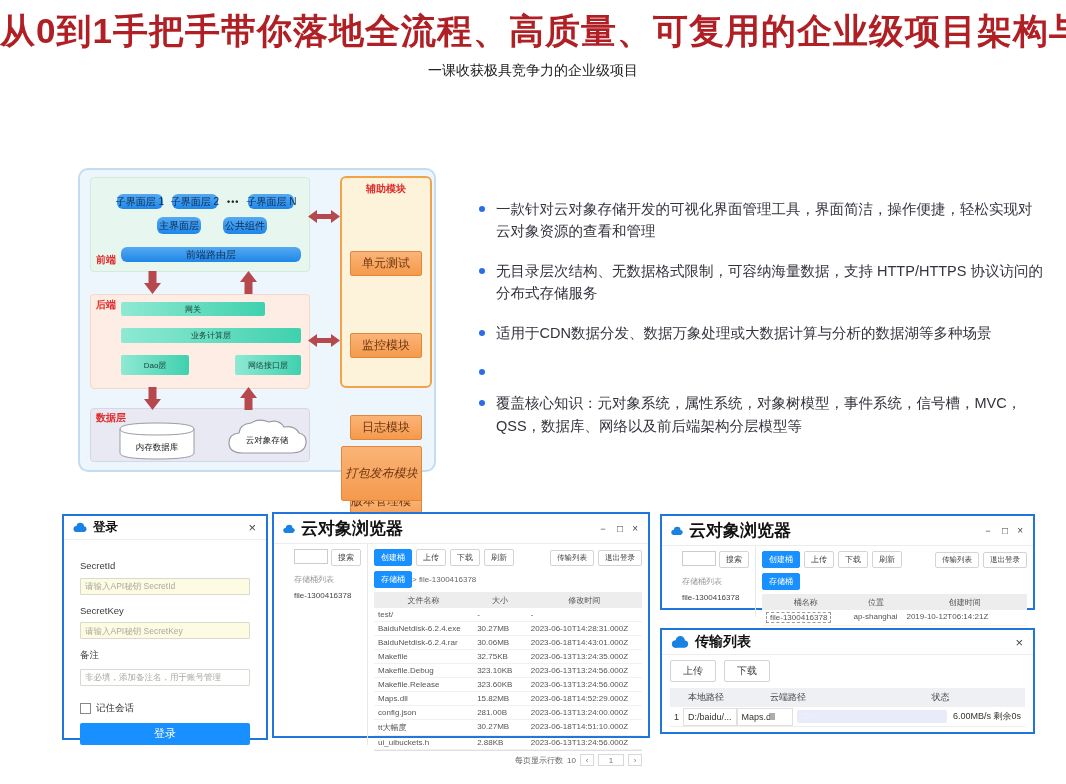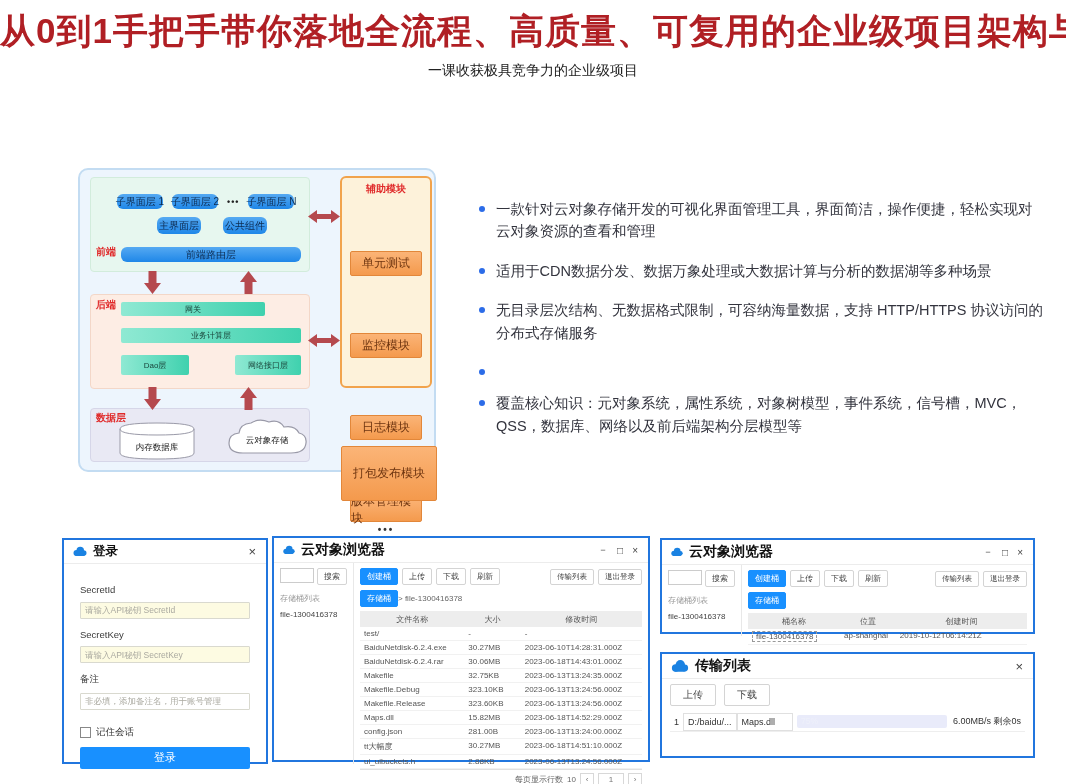--- a/index.html
+++ b/index.html
@@ -23,50 +23,50 @@
   .chip-blue,.bar-blue{position:absolute;background:linear-gradient(180deg,#55a9f2,#1f87e8);
     color:#0d2c52;font-size:10px;display:flex;align-items:center;justify-content:center;
     border-radius:6px;white-space:nowrap;}
   .chip-teal{position:absolute;background:linear-gradient(90deg,#8fe9d3,#3fd1ae);
     color:#173f36;font-size:8px;display:flex;align-items:center;justify-content:center;border-radius:2px;}
   .chip-orange{background:linear-gradient(180deg,#fbb477,#f49a4d);border:1px solid #e2873a;
     color:#6e3510;font-size:12px;display:flex;align-items:center;justify-content:center;border-radius:2px;box-sizing:border-box;margin-top:47px;}
   .aux-title{font-size:10px;font-weight:bold;color:#e02a2a;margin-bottom:8px;}
   .aux .chip-orange{width:72px;height:25px;margin-bottom:10px;flex:none;}
   .aux-dots{font-size:10px;font-weight:bold;color:#333;letter-spacing:2px;height:9px;line-height:6px;margin:-5px 0 6px;}
-  .pkg{position:absolute;left:261px;top:229px;width:96px;height:55px;}
+  .pkg{position:absolute;left:261px;top:229px;width:81px;height:55px;font-style:italic;}
   .f-dots{font-size:9px;font-weight:bold;color:#222;letter-spacing:1px;align-self:center;}
   .arrow{position:absolute;}
   
   .bullets{position:absolute;left:479px;top:198px;width:564px;}
   .bullet{display:flex;gap:11px;margin-bottom:17px;font-size:14.5px;line-height:1.55;color:#33343e;}
   .bdot{width:6px;height:6px;border-radius:50%;background:#2c6ce8;margin-top:8px;flex:none;}
   
-  .win{position:absolute;background:#fff;border:2px solid #2176de;box-sizing:border-box;color:#333;margin-top:24px;}
+  .win{position:absolute;background:#fff;border:2px solid #2176de;box-sizing:border-box;color:#333;}
   .tbar{display:flex;align-items:center;gap:5px;padding:3px 8px;border-bottom:1px solid #ececec;}
-  .tbar .ttl{font-weight:bold;font-size:14px;color:#111;}
+  .tbar .ttl{font-weight:bold;font-size:17px;color:#111;}
   .sp{flex:1;}
   .ctl{font-size:10px;color:#444;cursor:default;padding:0 2px;}
   .btn{display:inline-flex;align-items:center;justify-content:center;border:1px solid #d4d4d4;
     background:#fff;border-radius:2px;padding:2px 6px;font-size:8px;color:#444;white-space:nowrap;}
   .btn.primary{background:#1890ff;border-color:#1890ff;color:#fff;}
   
   .login{left:62px;top:514px;width:206px;height:226px;}
   .login .tbar .ttl{font-size:12.5px;}
   .lbody{padding:10px 16px 4px;}
   .flabel{font-size:9.5px;color:#3a3a3a;margin:10px 0 4px;}
   .inp{width:100%;box-sizing:border-box;border:1px solid #d9d9cf;height:17px;font-size:8.5px;
     padding:0 4px;color:#333;background:#fff;border-radius:1px;}
   .inp.yellow{background:#fdfbe2;}
   .inp::placeholder{color:#aaa9a0;}
   .chkrow{display:flex;align-items:center;gap:5px;font-size:9.5px;color:#333;margin:16px 0 8px;}
   .chk{width:9px;height:9px;border:1px solid #888;background:#fff;}
   .loginbtn{width:100%;height:22px;background:#1890ff;border:none;color:#fff;font-size:11px;border-radius:2px;}
   
-  .browser .content{display:flex;height:calc(100% - 21px);}
+  .browser .content{display:flex;height:calc(100% - 21px);padding-left:14px;}
   .lpanel{width:80px;border-right:1px solid #e8e8e8;padding:5px 6px;box-sizing:border-box;flex:none;}
   .srow{display:flex;gap:3px;}
   .sinp{flex:1;min-width:0;height:15px;border:1px solid #ccc;font-size:8px;padding:0 2px;box-sizing:border-box;}
   .plabel{font-size:8px;color:#999;margin:8px 0 6px;}
   .pitem{font-size:8px;color:#444;}
   .rpanel{flex:1;display:flex;flex-direction:column;padding:5px 6px 4px;min-width:0;}
   .toolbar{display:flex;gap:4px;align-items:center;}
   .crumb{display:flex;align-items:center;margin:5px 0 4px;}
   .crumbtxt{font-size:8px;color:#666;}
   .thead{display:flex;background:#ededed;font-size:8px;color:#555;}
@@ -113,21 +113,21 @@
   <div class="zone front">
     <div style="position:absolute;left:26px;top:16px;display:flex;gap:9px;align-items:center;">
       <div class="chip-blue" style="position:static;width:46px;height:15px;">子界面层 1</div>
       <div class="chip-blue" style="position:static;width:46px;height:15px;">子界面层 2</div>
       <div class="f-dots">•••</div>
       <div class="chip-blue" style="position:static;width:46px;height:15px;">子界面层 N</div>
     </div>
     <div class="chip-blue" style="left:66px;top:39px;width:44px;height:17px;">主界面层</div>
     <div class="chip-blue" style="left:132px;top:39px;width:44px;height:17px;">公共组件</div>
     <div class="bar-blue" style="left:30px;top:69px;width:180px;height:15px;">前端路由层</div>
-    <div class="zlabel" style="left:5px;bottom:12px;">前端</div>
+    <div class="zlabel" style="left:5px;bottom:4px;">前端</div>
   </div>
 
   <div class="zone back">
     <div class="zlabel" style="left:5px;top:3px;">后端</div>
     <div class="chip-teal" style="left:30px;top:7px;width:144px;height:14px;">网关</div>
     <div class="chip-teal" style="left:30px;top:33px;width:180px;height:15px;">业务计算层</div>
     <div class="chip-teal" style="left:30px;top:60px;width:68px;height:20px;">Dao层</div>
     <div class="chip-teal" style="left:144px;top:60px;width:66px;height:20px;">网络接口层</div>
   </div>
 
@@ -176,25 +176,25 @@
   </svg>
 </div>
 
 <div class="bullets">
   <div class="bullet">
       <span class="bdot"></span>
       <span>一款针对云对象存储开发的可视化界面管理工具，界面简洁，操作便捷，轻松实现对云对象资源的查看和管理</span>
     </div>
   <div class="bullet">
       <span class="bdot"></span>
-      <span>适用于CDN数据分发、数据万象处理或大数据计算与分析的数据湖等多种场景</span>
+      <span>无目录层次结构、无数据格式限制，可容纳海量数据，支持 HTTP/HTTPS 协议访问的分布式存储服务</span>
     </div>
   <div class="bullet">
       <span class="bdot"></span>
-      <span>无目录层次结构、无数据格式限制，可容纳海量数据，支持 HTTP/HTTPS 协议访问的分布式存储服务</span>
+      <span>适用于CDN数据分发、数据万象处理或大数据计算与分析的数据湖等多种场景</span>
     </div>
   <div class="bullet">
       <span class="bdot"></span>
     </div>
   <div class="bullet">
       <span class="bdot"></span>
       <span>覆盖核心知识：元对象系统，属性系统，对象树模型，事件系统，信号槽，MVC，QSS，数据库、网络以及前后端架构分层模型等</span>
     </div>
 </div>
 
@@ -388,20 +388,26 @@
     </svg>
     <span class="ttl">传输列表</span>
     <span class="sp"></span>
     <span class="ctl">×</span>
   </div>
   <div class="xbody">
     <div class="tbtns">
       <span class="btn">上传</span>
       <span class="btn">下载</span>
     </div>
+    <div class="thead2">
+      <div class="x0"></div>
+      <div class="x1">本地路径</div>
+      <div class="x2">云端路径</div>
+      <div class="x3">状态</div>
+    </div>
     <div class="trow2">
       <div class="x0">1</div>
       <div class="x1 cellbox">D:/baidu/...</div>
       <div class="x2 cellbox">Maps.dll</div>
       <div class="statuscell">
         <span class="track">
           <span class="fill" style="width: 75%;"></span>
           <span class="pct">75%</span>
         </span>
         <span class="speed">6.00MB/s 剩余0s</span>

